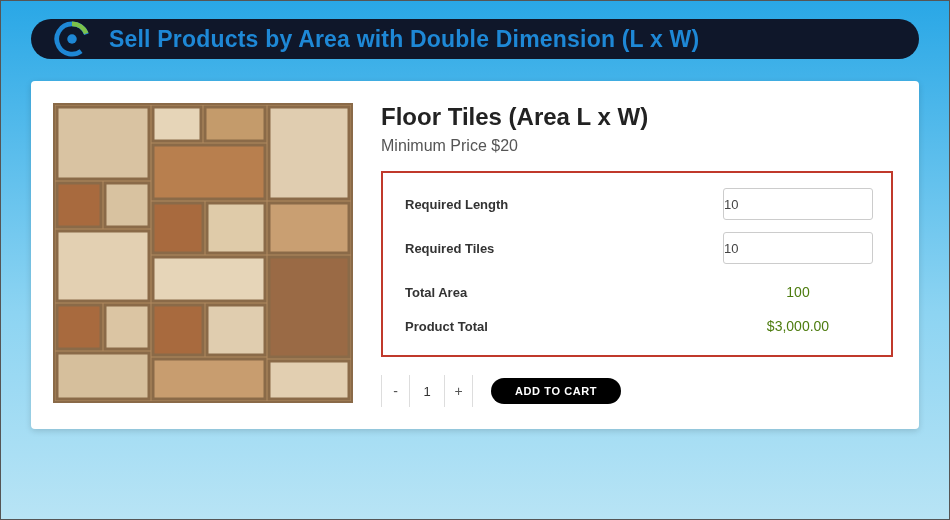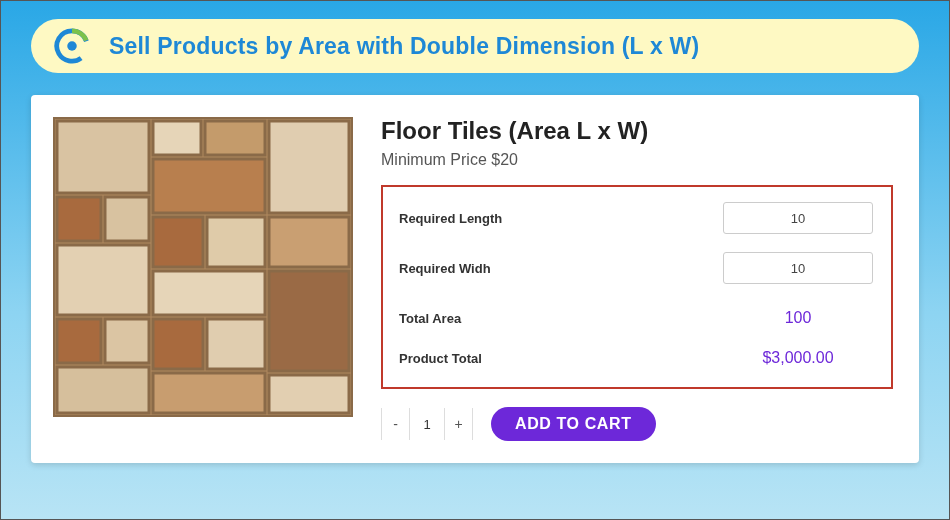--- a/index.html
+++ b/index.html
@@ -4,23 +4,23 @@
 <style>
   * { box-sizing: border-box; margin: 0; padding: 0; }
   html, body { width: 950px; height: 520px; font-family: Arial, Helvetica, sans-serif; }
   body {
     background: linear-gradient(180deg, #29a7e6 0%, #8dd4f2 60%, #b8e4f5 100%);
     padding: 18px 30px 24px 30px;
     position: relative;
     border: 1px solid #555;
   }
   .header-pill {
-    background: #fef9c3;
+    background: #0f172a;
     border-radius: 28px;
-    height: 54px;
+    height: 40px;
     display: flex;
     align-items: center;
     padding: 0 22px;
     gap: 18px;
     margin-bottom: 22px;
   }
   .logo-wrap {
     width: 38px; height: 38px; position: relative;
     display: flex; align-items: center; justify-content: center;
   }
@@ -44,49 +44,49 @@
     flex-shrink: 0;
     background: #a07a55;
     position: relative;
     overflow: hidden;
   }
   .product-right { flex: 1; display: flex; flex-direction: column; }
   .product-title { font-size: 24px; font-weight: 800; color: #222; margin-bottom: 6px; }
   .product-min { font-size: 16px; color: #555; margin-bottom: 16px; }
   .calc-box {
     border: 2px solid #c0392b;
-    padding: 14px 18px 12px 16px;
-    display: flex; flex-direction: column; gap: 6px;
+    padding: 14px 18px 12px 22px;
+    display: flex; flex-direction: column; 
     margin-bottom: 18px;
   }
   .calc-row {
     display: flex; align-items: center; justify-content: space-between;
     min-height: 34px; font-size: 13px; color: #333; font-weight: 600;
   }
   .calc-row.input-row { margin-bottom: 10px; }
   .calc-input {
     width: 150px; height: 32px; border: 1px solid #ccc; border-radius: 3px;
-    text-align: center; font-size: 13px; color: #444;
+    font-size: 13px; color: #444;
   }
-  .calc-value { font-size: 16px; color: #6d28d9; min-width: 150px; text-align: center; font-weight: 500; }
+  .calc-value { font-size: 14px; color: #4d7c0f; min-width: 150px; text-align: center; font-weight: 500; }
   .actions-row { display: flex; align-items: center; gap: 18px; }
   .qty-stepper {
     display: flex; align-items: center; border: 1px solid #ddd; height: 32px;
   }
   .qty-btn {
     width: 28px; height: 32px; background: #fff; border: none; border-right: 1px solid #ddd;
     cursor: pointer; font-size: 14px; color: #555;
   }
   .qty-btn:last-child { border-right: none; border-left: 1px solid #ddd; }
   .qty-val {
     width: 34px; height: 32px; border: none; text-align: center; font-size: 13px; color: #333;
   }
   .add-cart-btn {
-    background: #6d28d9; color: #fff; border: none; border-radius: 20px;
-    padding: 0 24px; height: 34px; font-size: 16px; font-weight: 700; letter-spacing: 0.6px;
+    background: #000000; color: #fff; border: none; border-radius: 20px;
+    padding: 0 24px; height: 26px; font-size: 11px; font-weight: 700; letter-spacing: 0.6px;
     cursor: pointer;
   }
   
 </style>
 </head>
 <body>
 
 <div class="header-pill">
   <div class="logo-wrap">
     <svg viewBox="0 0 40 40" width="38" height="38">
@@ -139,21 +139,21 @@
   <div class="product-right">
     <div class="product-title">Floor Tiles (Area L x W)</div>
     <div class="product-min">Minimum Price $20</div>
 
     <div class="calc-box">
       <div class="calc-row input-row">
         <span>Required Length</span>
         <input class="calc-input" value="10" style="">
       </div>
       <div class="calc-row input-row">
-        <span>Required Widh</span>
+        <span>Required Tiles</span>
         <input class="calc-input" value="10" style="">
       </div>
       <div class="calc-row">
         <span>Total Area</span>
         <span class="calc-value">100</span>
       </div>
       <div class="calc-row">
         <span>Product Total</span>
         <span class="calc-value">$3,000.00</span>
       </div>

